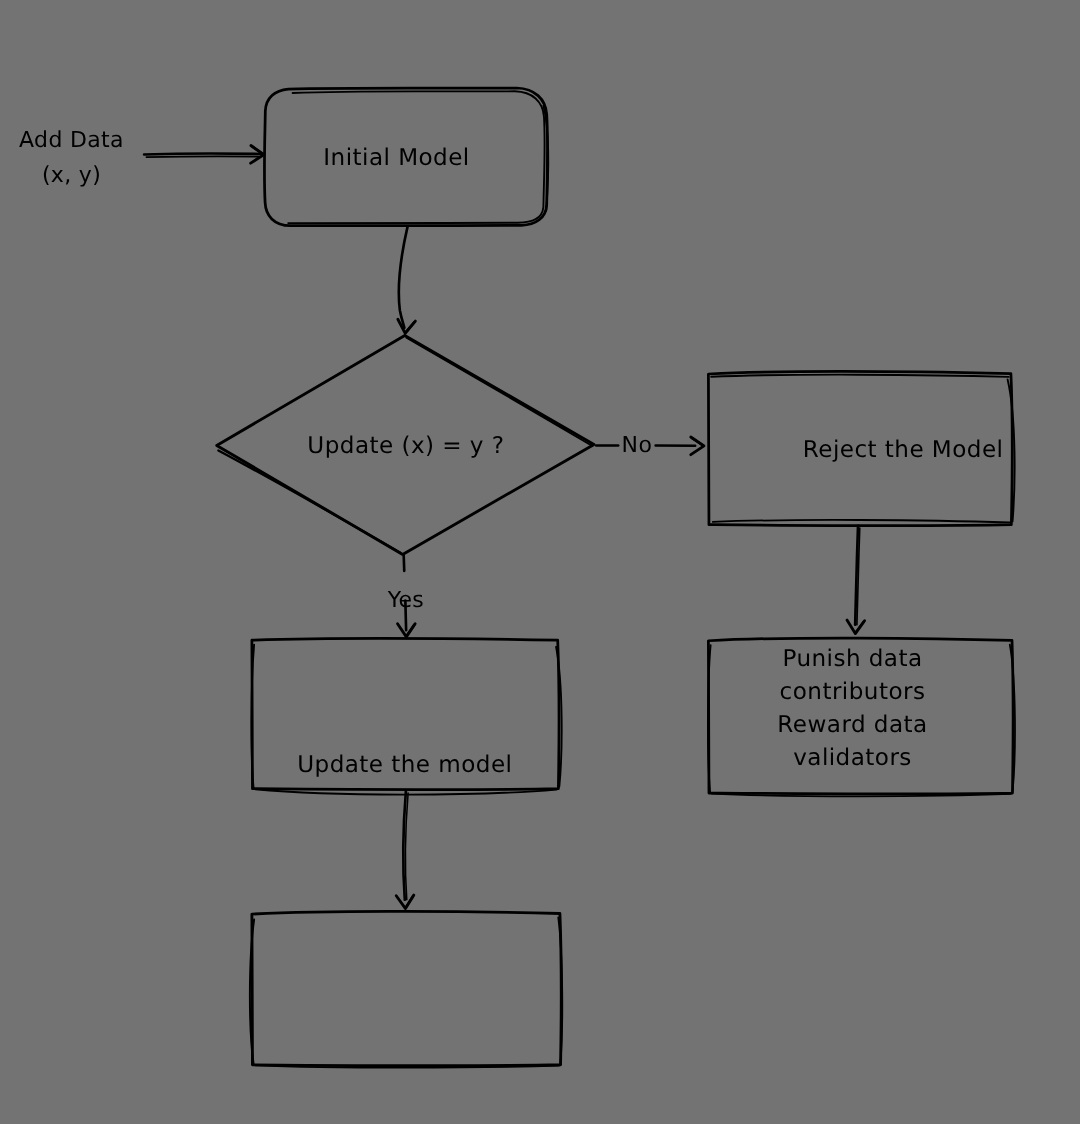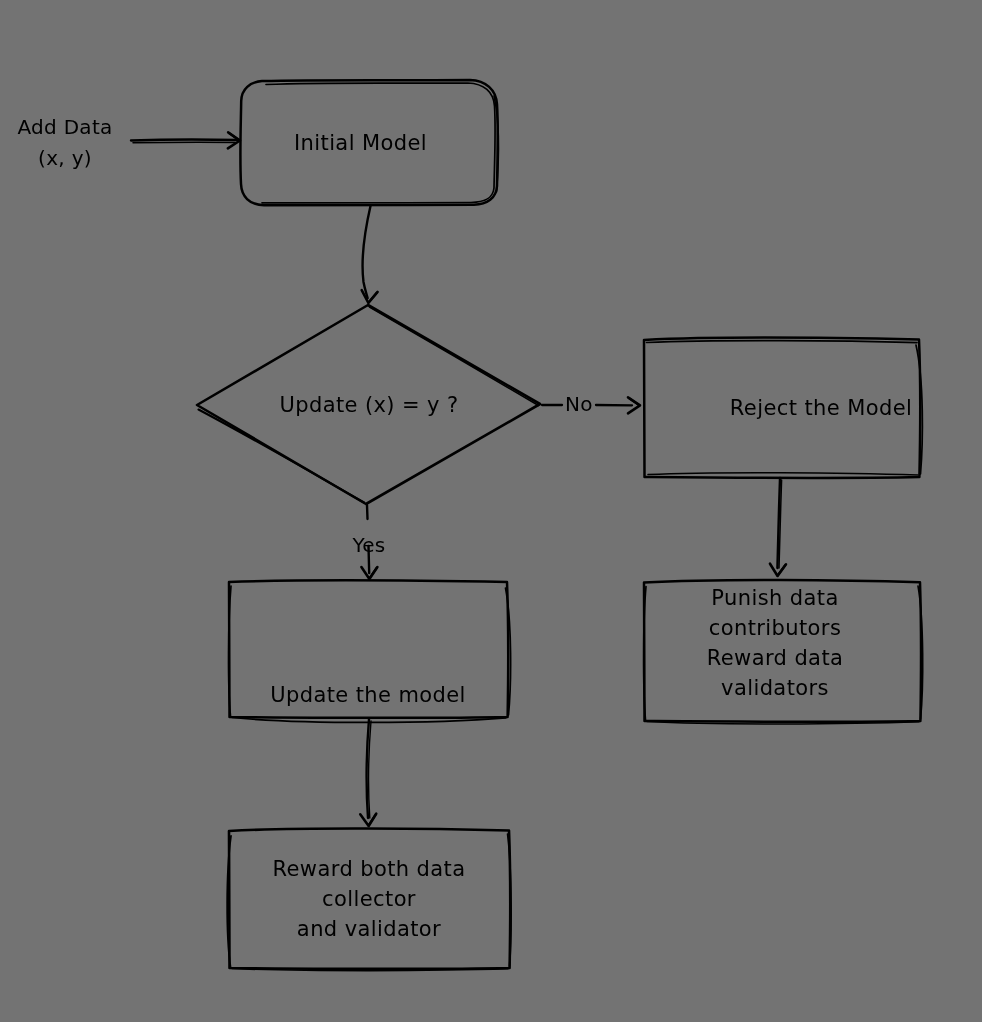--- a/index.html
+++ b/index.html
@@ -181,23 +181,20 @@
 
   <div class="node-label" style="left:644px; top:339px; width:276px; height:138px;margin-left:39px;">Reject the Model</div>
 
   <div class="node-label" style="left:229px; top:581px; width:278px; height:172px;margin-top:28px;">Update the model</div>
 
   <div class="node-label" style="left:637px; top:581px; width:276px; height:124px;">Punish data
 contributors
 Reward data
 validators</div>
 
-  <div class="node-label" style="left:229px; top:830px; width:280px; height:138px;">Reward both data
-collector
-and validator</div>
 
   <div class="hit" style="left:241px; top:80px; width:257px; height:126px;"></div>
   <div class="hit" style="left:197px; top:305px; width:344px; height:200px;"></div>
   <div class="hit" style="left:643px; top:337px; width:278px; height:142px;"></div>
   <div class="hit" style="left:228px; top:580px; width:280px; height:139px;"></div>
   <div class="hit" style="left:643px; top:579px; width:279px; height:143px;"></div>
   <div class="hit" style="left:228px; top:828px; width:282px; height:141px;"></div>
 
 </div>
 

